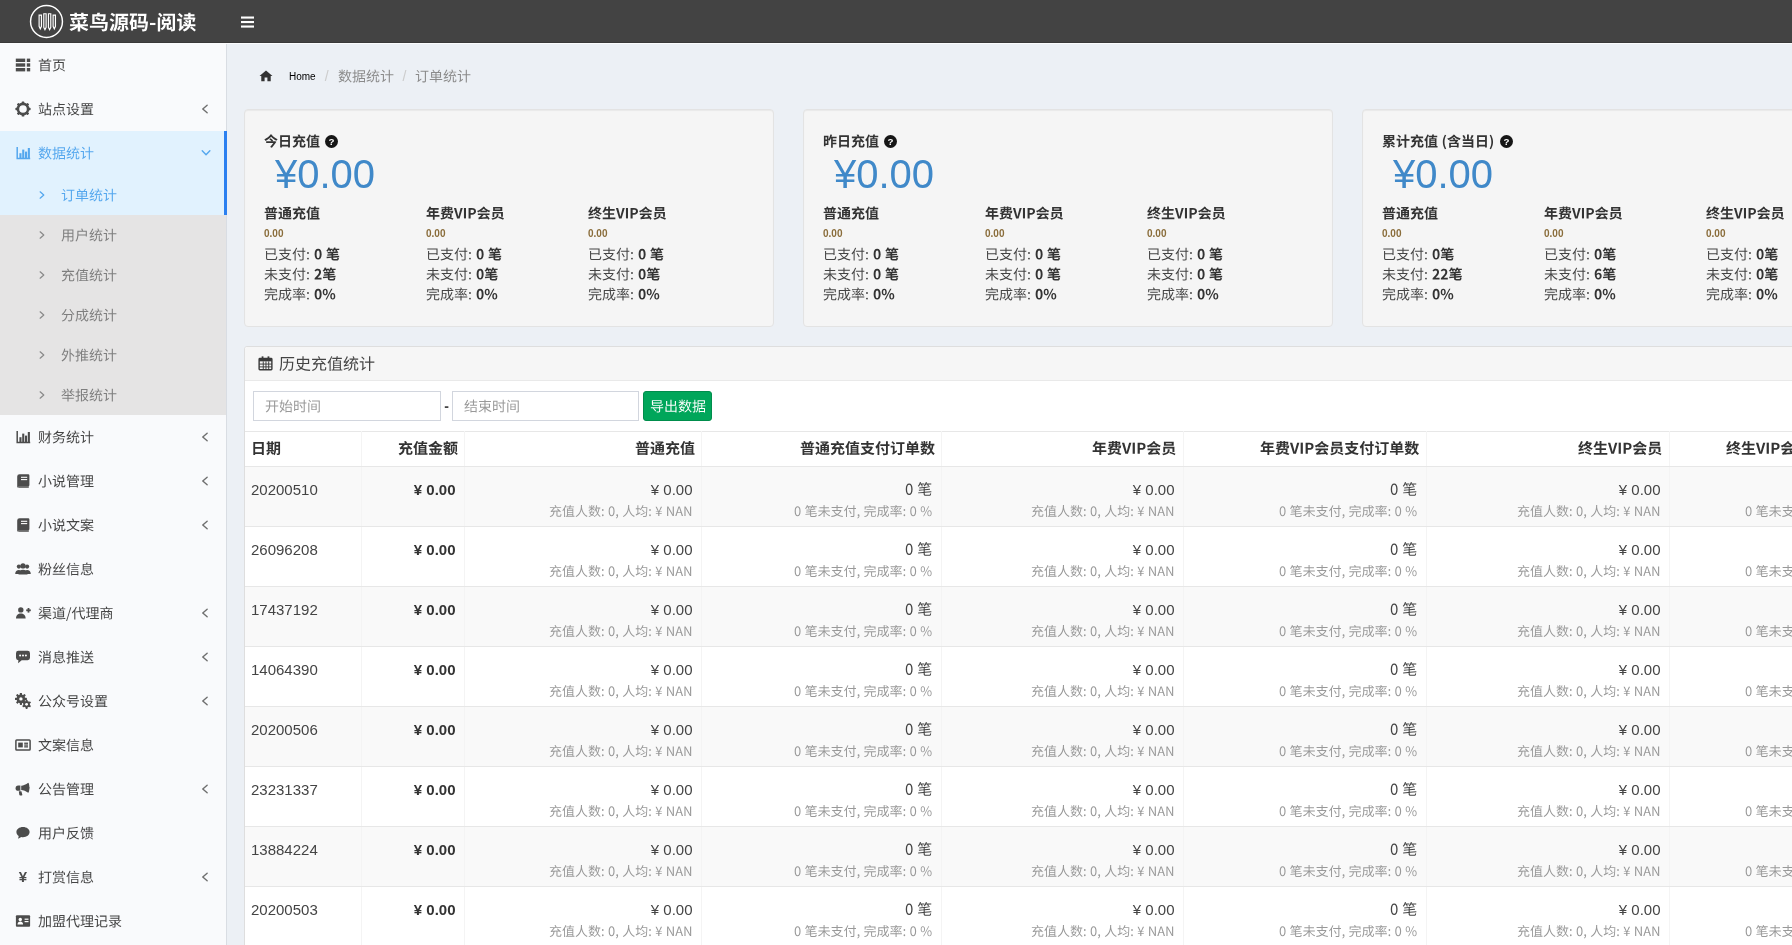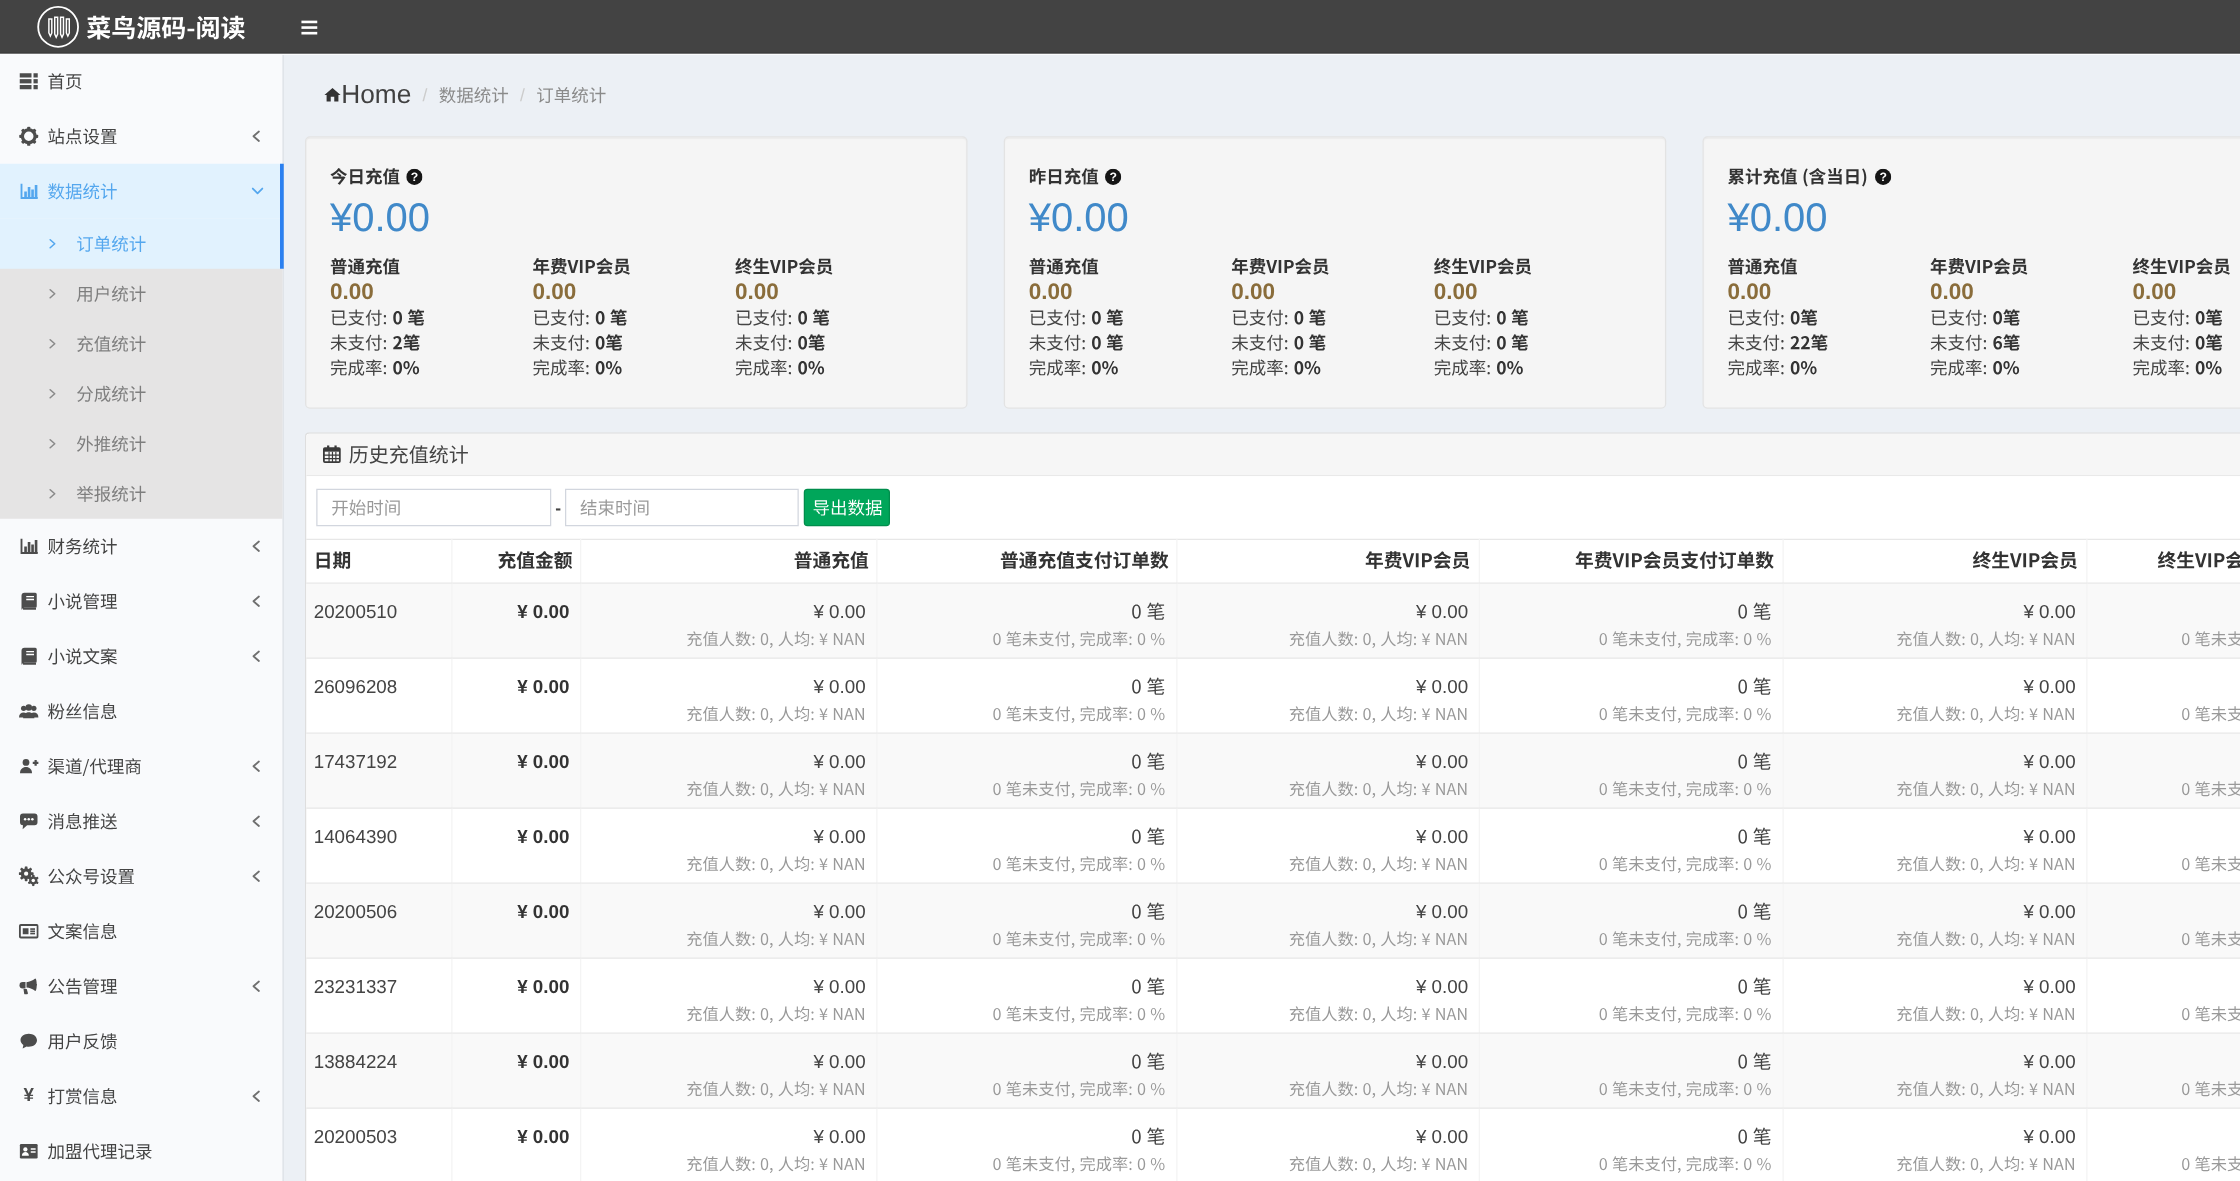--- a/index.html
+++ b/index.html
@@ -11,31 +11,31 @@
 .mi{height:44px;display:flex;align-items:center;position:relative}
 .mi .mic{width:16px;margin-left:15px;margin-right:7px;display:flex;justify-content:center}
 .mi .chev{position:absolute;right:14px;top:0;height:44px;display:flex;align-items:center}
 .mi.active{background:#e1f2fe}
 .subwrap{background:#e5e4e4}
 .sub{height:40px;display:flex;align-items:center}
 .sub .subchev{margin-left:36px;margin-right:14px;display:flex}
 .sub.active{background:#e1f2fe}
 .actbar{position:absolute;left:224px;top:88px;width:3px;height:84px;background:#2b80f0}
 .bc{position:absolute;left:259px;top:65px;height:22px;display:flex;align-items:center}
-.bhome{font-size:21px;color:#404040;margin-left:0}
+.bhome{font-size:10px;color:#000000;margin-left:16px}
 .bsep{color:#ccc;margin:0 9px;font-size:14px}
 .cards{position:absolute;left:244px;top:109px;display:flex}
 .well{width:530px;height:218px;background:#f5f5f5;border:1px solid #e3e3e3;border-radius:4px;margin-right:29px;position:relative;box-shadow:inset 0 1px 1px rgba(0,0,0,.05)}
 .ctitle{position:absolute;left:19px;top:23px;height:16px;display:flex;align-items:center}
-.bignum{position:absolute;left:19px;top:46px;font-size:32px;line-height:37px;color:#4089c9}
+.bignum{position:absolute;left:30px;top:46px;font-size:40px;line-height:37px;color:#4089c9}
 .crow{position:absolute;left:19px;top:93px;display:flex}
 .ccol{width:162px}
 .cl{height:20.3px;display:flex;align-items:center}
 .ch{margin-bottom:0}
-.amt{color:#8a6d3b;font-size:18px}
+.amt{color:#8a6d3b;font-size:10px}
 .g4{width:4px}
 .panel{position:absolute;left:244px;top:346px;width:1647px;height:610px;background:#fff;border:1px solid #deden;border:1px solid #dedede;border-radius:3px}
 .phead{height:34px;background:#f6f6f6;border-bottom:1px solid #e9e9e9;display:flex;align-items:center;padding-left:13px;border-radius:3px 3px 0 0}
 .pbody{position:relative}
 .frow{position:absolute;left:8px;top:10px;display:flex;align-items:center}
 .inp{width:188px;height:30px;border:1px solid #d2d6de;background:#fff;display:flex;align-items:center;padding-left:11px}
 .dash{width:11px;text-align:center;color:#444;font-weight:bold}
 .btn{width:69px;height:30px;background:#00a65a;border:1px solid #008d4c;border-radius:3px;display:flex;align-items:center;justify-content:center;margin-left:4px}
 .tbl{position:absolute;left:0;top:50px;border-collapse:collapse;table-layout:fixed;width:1647px}
 .tbl th{border:1px solid #f4f4f4;border-top:1px solid #e7e7e7;border-bottom:1px solid #e7e7e7;height:35px;padding:0}

